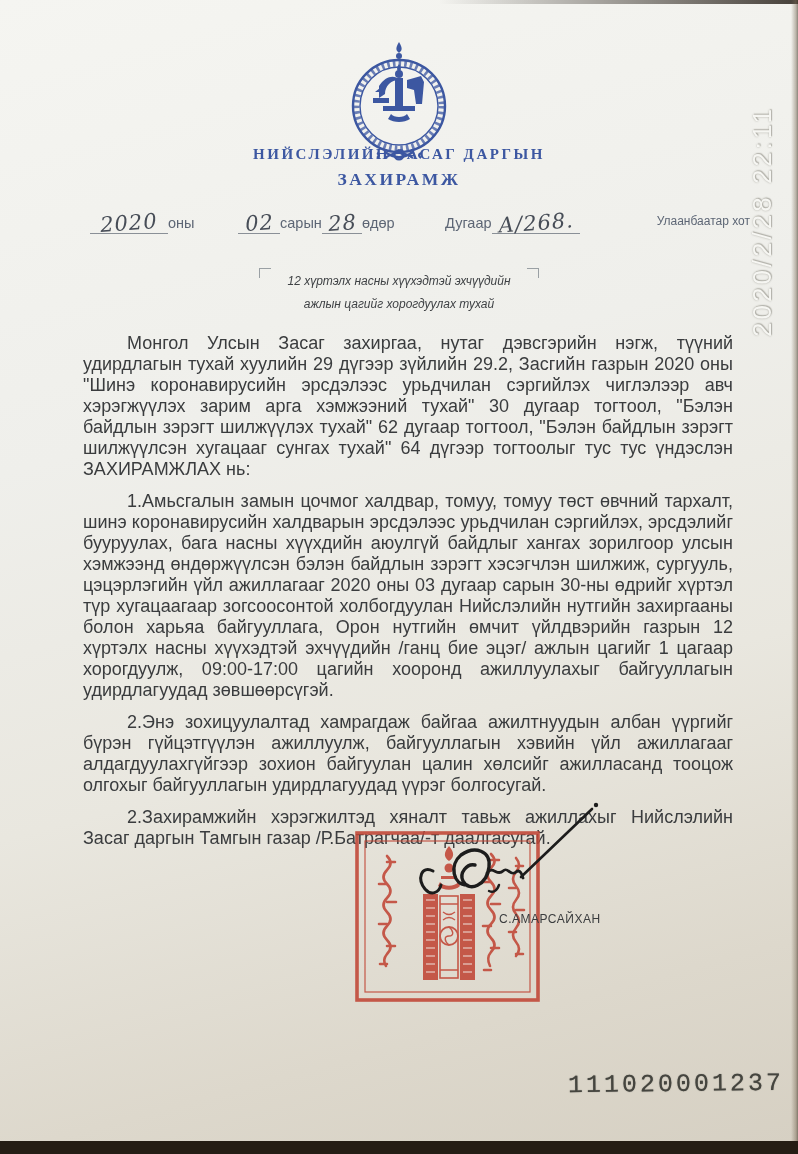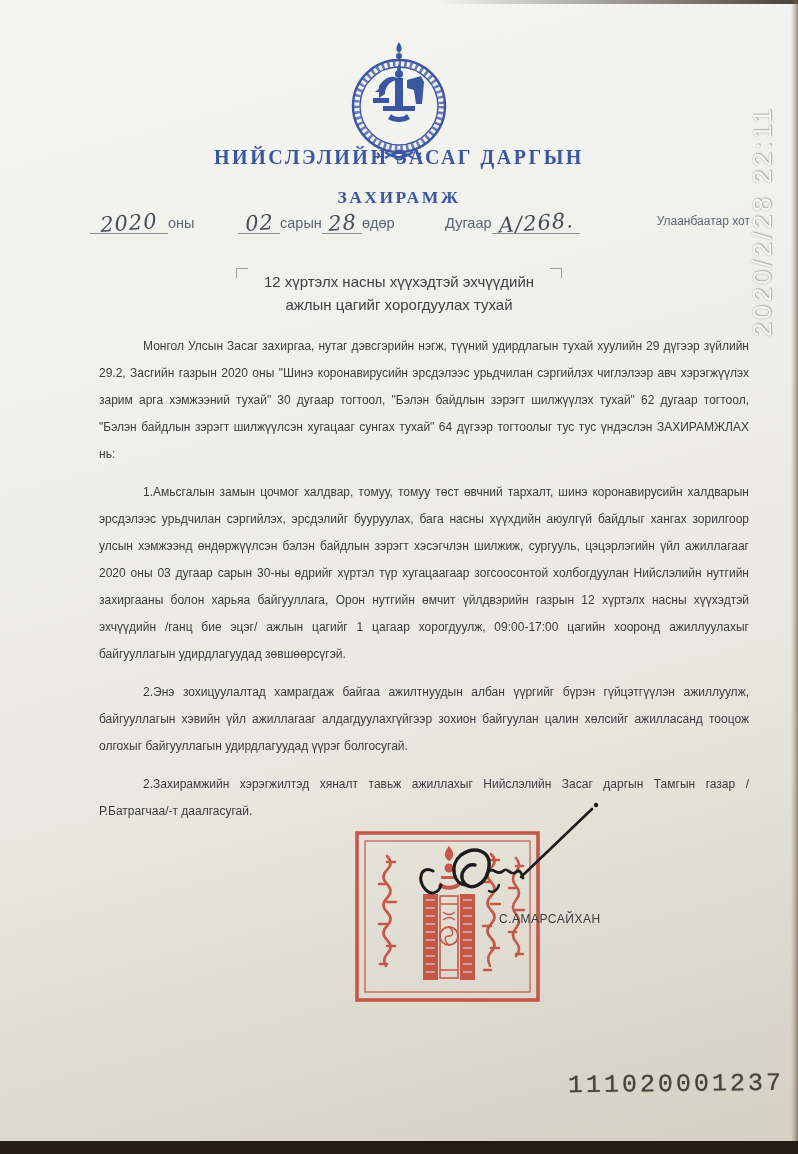--- a/index.html
+++ b/index.html
@@ -14,47 +14,47 @@
   .edge-top{position:absolute;left:0;top:0;width:100%;height:4px;
     background:linear-gradient(90deg,rgba(40,33,26,0) 0%,rgba(40,33,26,0) 55%,rgba(40,33,26,.85) 100%);}
   .edge-right{position:absolute;right:0;top:0;width:7px;height:100%;
     background:linear-gradient(90deg,rgba(120,105,85,0),rgba(120,105,85,.45) 70%,rgba(70,58,44,.6));}
   .edge-bottom{position:absolute;left:0;bottom:0;width:100%;height:13px;background:#251d14;}
 
   
   .emblem{position:absolute;left:339px;top:40px;width:120px;height:130px;}
   .org{position:absolute;left:0;top:146px;width:798px;text-align:center;
     color:#3c57a1;font-family:"Liberation Serif",serif;font-weight:bold;}
-  .org .l1{font-size:20px;letter-spacing:2.5px;}
-  .org .l2{font-size:17.5px;letter-spacing:2.5px;margin-top:18px;}
+  .org .l1{font-size:15px;letter-spacing:2.5px;}
+  .org .l2{font-size:17.5px;letter-spacing:2.5px;margin-top:6px;}
 
   
   .dateline{position:absolute;left:90px;top:196px;width:660px;height:46px;
     color:#5d6675;font-size:14.5px;}
   .dl-item{position:absolute;bottom:8px;white-space:nowrap;}
   .blank{display:inline-block;border-bottom:1px solid #8a9097;text-align:center;position:relative;}
   .hw{font-family:"DejaVu Serif",serif;font-style:italic;color:#474d57;
     font-size:21px;display:inline-block;transform:rotate(-4deg) translateY(2px);letter-spacing:1px;}
   .y-group{left:0;}
   .m-group{left:148px;}
   .d-group{left:232px;}
   .num-group{left:355px;}
   .city{position:absolute;right:0;bottom:14px;font-size:12px;}
 
   
   .doc-title{position:absolute;left:0;top:266px;width:798px;text-align:center;
-    color:#3f4245;font-size:15px;line-height:23px;}
+    color:#3f4245;font-size:12px;line-height:23px;font-style:italic;}
   .title-wrap{position:relative;display:inline-block;padding:4px 28px 0 28px;}
   .corner{position:absolute;width:11px;height:9px;border:0 solid #9aa0a4;}
   .corner.tl{left:0;top:2px;border-left-width:1.5px;border-top-width:1.5px;}
   .corner.tr{right:0;top:2px;border-right-width:1.5px;border-top-width:1.5px;}
 
   
-  .body-text{position:absolute;left:99px;top:333px;width:650px;
-    color:#3a3c3e;font-size:12px;line-height:27px;text-align:justify;}
+  .body-text{position:absolute;left:83px;top:333px;width:650px;
+    color:#3a3c3e;font-size:18px;line-height:21px;text-align:justify;}
   .body-text p{margin:0 0 11px 0;text-indent:44px;}
 
   
   .sig-title{position:absolute;left:193px;top:868px;color:#3a3c3e;
     font-size:16.5px;line-height:22px;letter-spacing:.4px;}
   .sig-name{position:absolute;left:499px;top:912px;color:#3a3c3e;
     font-size:12px;letter-spacing:.5px;}
   .stamp{position:absolute;left:353px;top:828px;width:192px;height:182px;opacity:.88;}
   .ink{position:absolute;left:395px;top:793px;width:205px;height:150px;}
 

